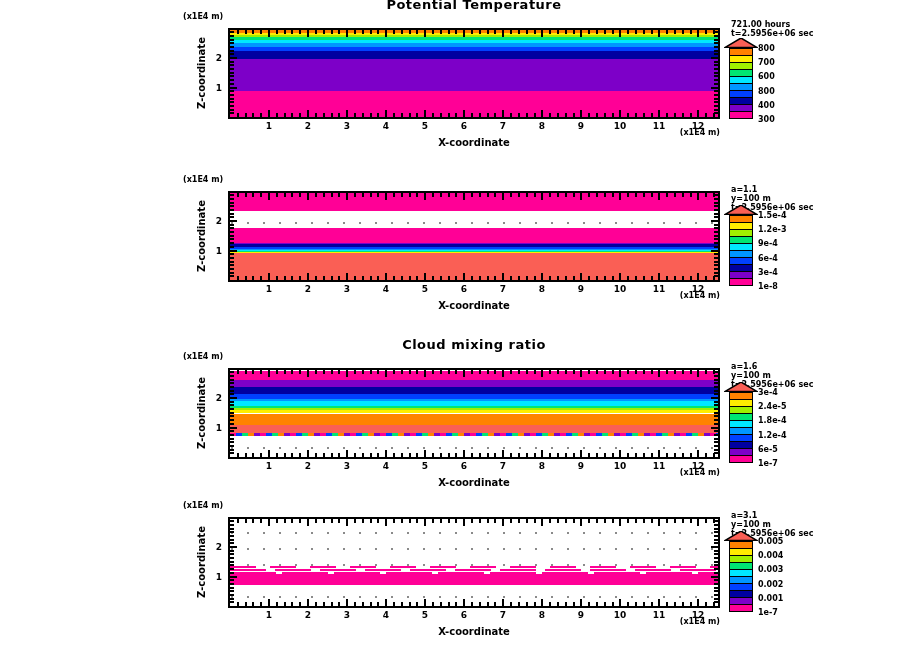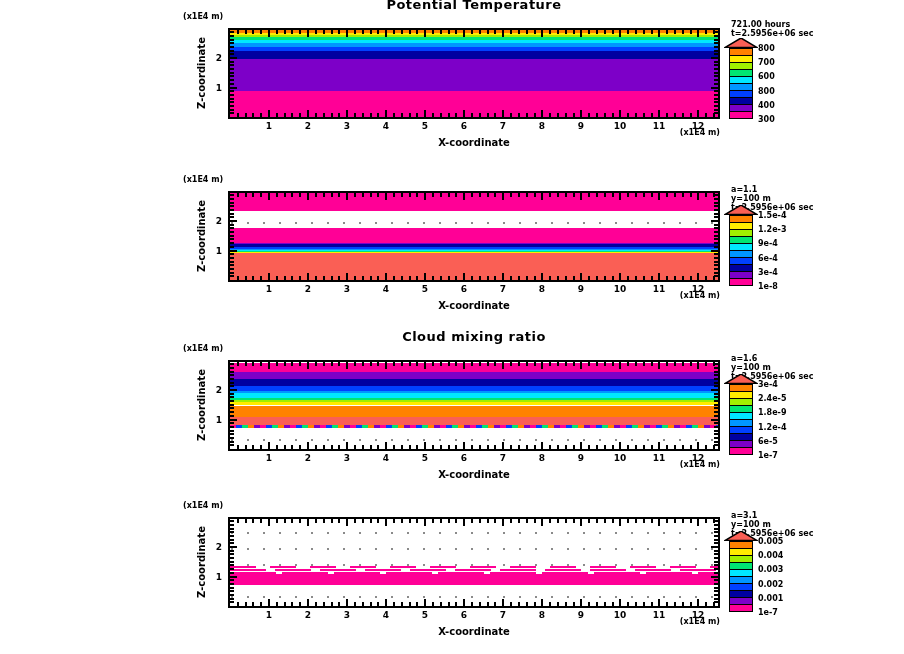--- a/index.html
+++ b/index.html
@@ -487,21 +487,21 @@
         <div class="cbox" style="background: rgb(125, 0, 200);"></div>
         <div class="cbox" style="background: rgb(255, 0, 150);"></div>
       </div>
       <div class="clab" style="top: 52px;">1.5e-4</div>
       <div class="clab" style="top: 66.2px;">1.2e-3</div>
       <div class="clab" style="top: 80.4px;">9e-4</div>
       <div class="clab" style="top: 94.6px;">6e-4</div>
       <div class="clab" style="top: 108.8px;">3e-4</div>
       <div class="clab" style="top: 123px;">1e-8</div>
     </div>
-    <div class="panel" style="top: 332px;">
+    <div class="panel" style="top: 340px;">
       <div class="title">Cloud mixing ratio</div>
       <div class="unitTL">(x1E4 m)</div>
       <div class="ylab">Z-coordinate</div>
       <div class="plot">
         <div class="band" style="top: 0%; height: 1%; background: transparent;"></div>
         <div class="band" style="top: 1%; height: 10%; background: rgb(255, 0, 150);"></div>
         <div class="band" style="top: 11%; height: 8%; background: rgb(125, 0, 200);"></div>
         <div class="band" style="top: 19%; height: 9%; background: rgb(0, 0, 160);"></div>
         <div class="band" style="top: 28%; height: 5%; background: rgb(0, 64, 255);"></div>
         <div class="band" style="top: 33%; height: 3%; background: rgb(0, 150, 255);"></div>
@@ -715,21 +715,21 @@
         <div class="cbox" style="background: rgb(0, 230, 115);"></div>
         <div class="cbox" style="background: rgb(0, 232, 255);"></div>
         <div class="cbox" style="background: rgb(0, 150, 255);"></div>
         <div class="cbox" style="background: rgb(0, 64, 255);"></div>
         <div class="cbox" style="background: rgb(0, 0, 160);"></div>
         <div class="cbox" style="background: rgb(125, 0, 200);"></div>
         <div class="cbox" style="background: rgb(255, 0, 150);"></div>
       </div>
       <div class="clab" style="top: 52px;">3e-4</div>
       <div class="clab" style="top: 66.2px;">2.4e-5</div>
-      <div class="clab" style="top: 80.4px;">1.8e-9</div>
+      <div class="clab" style="top: 80.4px;">1.8e-4</div>
       <div class="clab" style="top: 94.6px;">1.2e-4</div>
       <div class="clab" style="top: 108.8px;">6e-5</div>
       <div class="clab" style="top: 123px;">1e-7</div>
     </div>
     <div class="panel" style="top: 489px;">
       <div class="unitTL">(x1E4 m)</div>
       <div class="ylab">Z-coordinate</div>
       <div class="plot">
         <div class="band" style="top: 0%; height: 63%; background: transparent;"></div>
         <div class="band" style="top: 63%; height: 13%; background: rgb(255, 0, 150);"></div>

